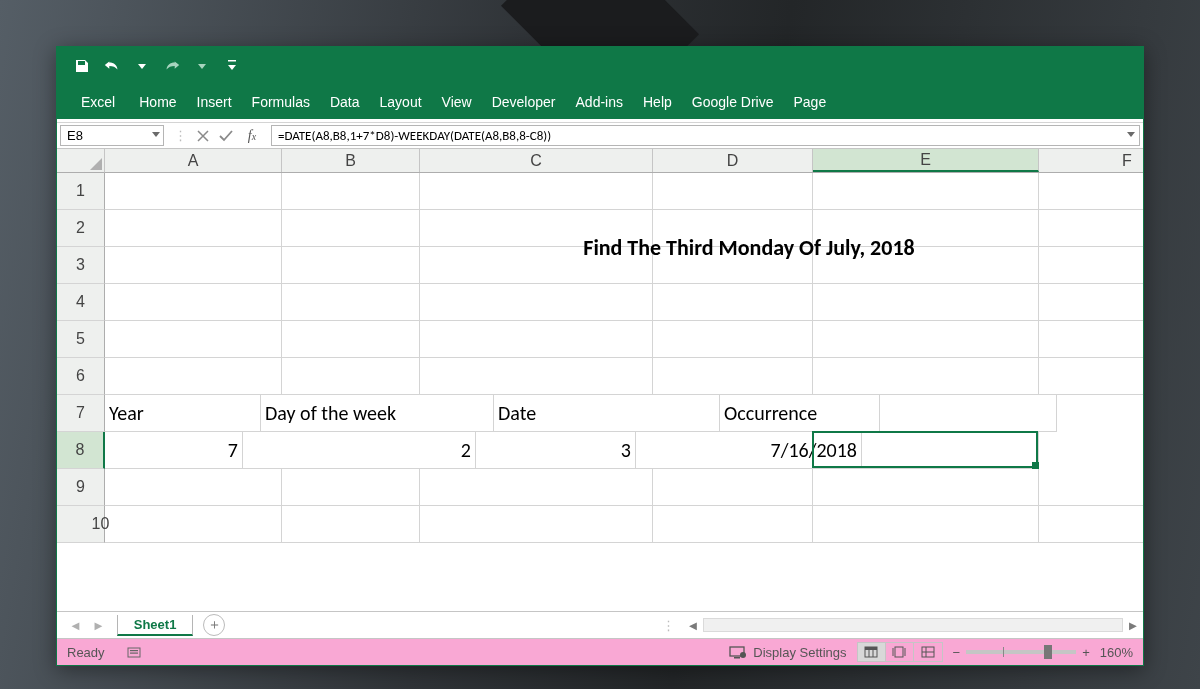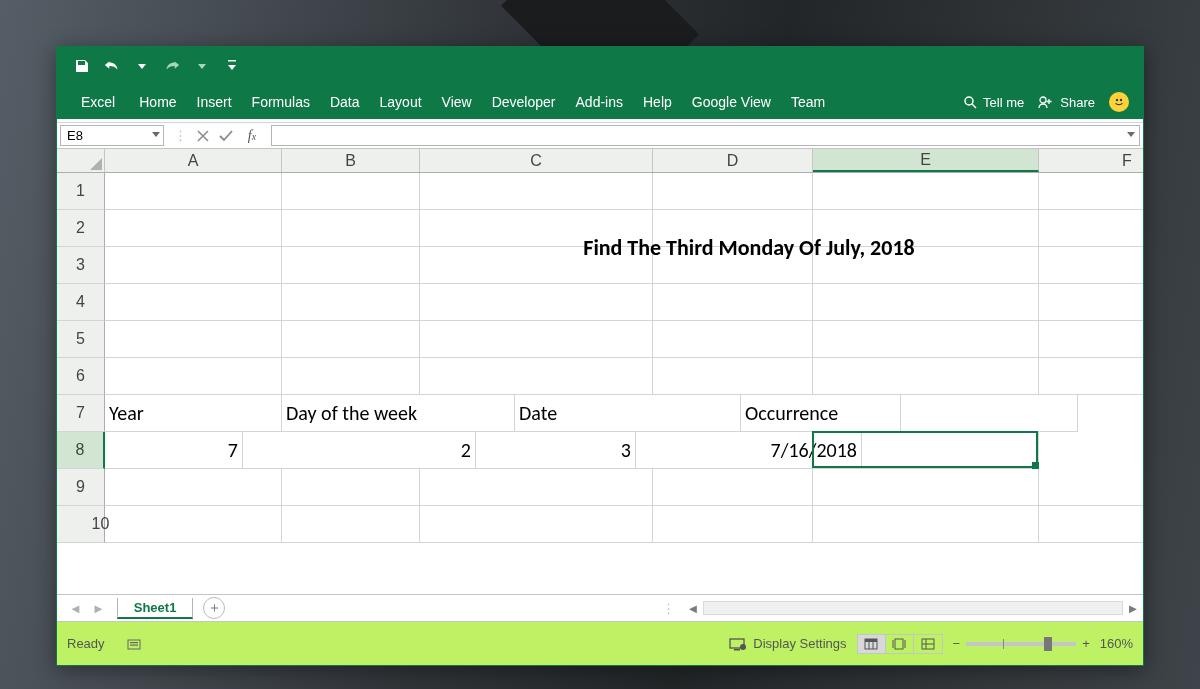--- a/index.html
+++ b/index.html
@@ -107,21 +107,21 @@
     pointer-events:none;
   }
   .selcell:after { content:""; position:absolute; right:-3px; bottom:-3px; width:7px; height:7px; background:#0f7847; }
   .sheet-tab-row { height:27px; border-top:1px solid #c5c5c5; background:#fff; display:flex; align-items:center; font-size:13px; color:#555; }
   .sheet-nav { display:flex; gap:10px; padding:0 12px; color:#b0b0b0; }
   .sheet-tab { background:#fff; border:1px solid #b5b5b5; border-top:none; border-bottom:2px solid #0f7847; padding:2px 16px; font-weight:600; color:#0f7847; position:relative; }
   .sheet-add { width:22px; height:22px; border-radius:50%; display:flex; align-items:center; justify-content:center; margin-left:10px; color:#777; border:1px solid #bbb; font-size:14px; }
   .hscroll { margin-left:auto; display:flex; align-items:center; }
   .hscroll .track { width:420px; height:14px; background:#f0f0f0; border:1px solid #dadada; position:relative; }
   .hscroll .arrow { width:20px; height:16px; display:flex; align-items:center; justify-content:center; color:#7a7a7a; }
-  .statusbar { height:44px; background:#bef264; border-top:1px solid #c5c5c5; display:flex; align-items:center; font-size:13px; color:#555; padding:0 10px; gap:22px; }
+  .statusbar { height:27px; background:#f9a8d4; border-top:1px solid #c5c5c5; display:flex; align-items:center; font-size:13px; color:#555; padding:0 10px; gap:22px; }
   .status-right { margin-left:auto; display:flex; align-items:center; gap:10px; }
   .viewbtns { display:flex; border:1px solid #c5c5c5; }
   .viewbtns .vb { width:28px; height:18px; display:flex; align-items:center; justify-content:center; border-right:1px solid #c5c5c5; }
   .viewbtns .vb:last-child { border-right:none; }
   .viewbtns .vb.active { background:#d8d8d8; }
   .zoom-slider { display:flex; align-items:center; gap:6px; }
   .zoom-slider .track { width:110px; height:4px; background:#c5c5c5; position:relative; }
   .zoom-slider .tick { position:absolute; left:37px; top:-3px; width:1px; height:10px; background:#888; }
   .zoom-slider .handle { position:absolute; left:78px; top:-5px; width:8px; height:14px; background:#777; }
   .dd svg { fill:#6a6a6a; }
@@ -176,45 +176,22 @@
     <div class="rtab">Excel</div>
     <div class="rtab">Home</div>
     <div class="rtab">Insert</div>
     <div class="rtab">Formulas</div>
     <div class="rtab">Data</div>
     <div class="rtab">Layout</div>
     <div class="rtab">View</div>
     <div class="rtab">Developer</div>
     <div class="rtab">Add-ins</div>
     <div class="rtab">Help</div>
-    <div class="rtab">Google View</div>
-    <div class="rtab">Team</div>
-    <div class="ribbon-right">
-      <div class="tellme">
-        <svg width="14" height="14" viewBox="0 0 14 14">
-            <circle cx="6" cy="6" r="4" fill="none" stroke="#fff" stroke-width="1.5"></circle>
-            <path stroke="#fff" stroke-width="1.5" d="M9 9l4 4"></path>
-          </svg>
-        <span>Tell me</span>
-      </div>
-      <div class="share-grp">
-        <svg width="16" height="14" viewBox="0 0 16 14">
-            <circle cx="5" cy="5" r="3" fill="none" stroke="#fff" stroke-width="1.3"></circle>
-            <path fill="none" stroke="#fff" stroke-width="1.3" d="M1 13c0-2.5 2-4 4-4s4 1.5 4 4M11 4v5M8.5 6.5H13.5"></path>
-          </svg>
-        <span>Share</span>
-      </div>
-      <div class="smiley">
-        <svg width="14" height="14" viewBox="0 0 14 14">
-            <circle cx="5" cy="5" r="1.2" fill="#333"></circle>
-            <circle cx="9" cy="5" r="1.2" fill="#333"></circle>
-            <path d="M4 8.5c1 1.5 5 1.5 6 0" fill="none" stroke="#333" stroke-width="1.3" stroke-linecap="round"></path>
-          </svg>
-      </div>
-    </div>
+    <div class="rtab">Google Drive</div>
+    <div class="rtab">Page</div>
   </div>
   <div class="ribbon-underline"></div>
 
   <div class="formula-row">
     <div class="namebox">
       <span>E8</span>
       <span class="dd">
           <svg width="10" height="10" viewBox="0 0 10 10">
             <path d="M1 3h8L5 8z"></path>
           </svg>
@@ -228,20 +205,21 @@
           </svg>
         </span>
       <span>
           <svg width="14" height="12" viewBox="0 0 14 12">
             <path fill="none" stroke="#8a8a8a" stroke-width="1.8" d="M1 6l4 4L13 1"></path>
           </svg>
         </span>
       <span class="fxicon">f<span style="font-size:10px">x</span></span>
     </div>
     <div class="fx-input">
+      <span>=DATE(A8,B8,1+7*D8)-WEEKDAY(DATE(A8,B8,8-C8))</span>
       <span class="dd">
           <svg width="10" height="10" viewBox="0 0 10 10">
             <path d="M1 3h8L5 8z"></path>
           </svg>
         </span>
     </div>
   </div>
 
   <div class="grid-area">
     <div style="display:flex;flex-direction:column;flex:1;">
@@ -314,21 +292,21 @@
             </div>
             <div class="row" style="height: 37px;">
               <div class="cell" style="width: 177px; height: 37px;"></div>
               <div class="cell" style="width: 138px; height: 37px;"></div>
               <div class="cell" style="width: 233px; height: 37px;"></div>
               <div class="cell" style="width: 160px; height: 37px;"></div>
               <div class="cell" style="width: 226px; height: 37px;"></div>
               <div class="cell" style="width: 177px; height: 37px;"></div>
             </div>
             <div class="row" style="height: 37px;">
-              <div class="cell" style="width: 177px; height: 37px;">Year</div>
+              <div class="cell" style="width: 156px; height: 37px;">Year</div>
               <div class="cell" style="width: 233px; height: 37px;">Day of the week</div>
               <div class="cell" style="width: 226px; height: 37px;">Date</div>
               <div class="cell" style="width: 160px; height: 37px;">Occurrence</div>
               <div class="cell" style="width: 177px; height: 37px;"></div>
             </div>
             <div class="row" style="height: 37px;">
               <div class="cell ralign" style="width: 138px; height: 37px;">7</div>
               <div class="cell ralign" style="width: 233px; height: 37px;">2</div>
               <div class="cell ralign" style="width: 160px; height: 37px;">3</div>
               <div class="cell ralign" style="width: 226px; height: 37px;">7/16/2018</div>

